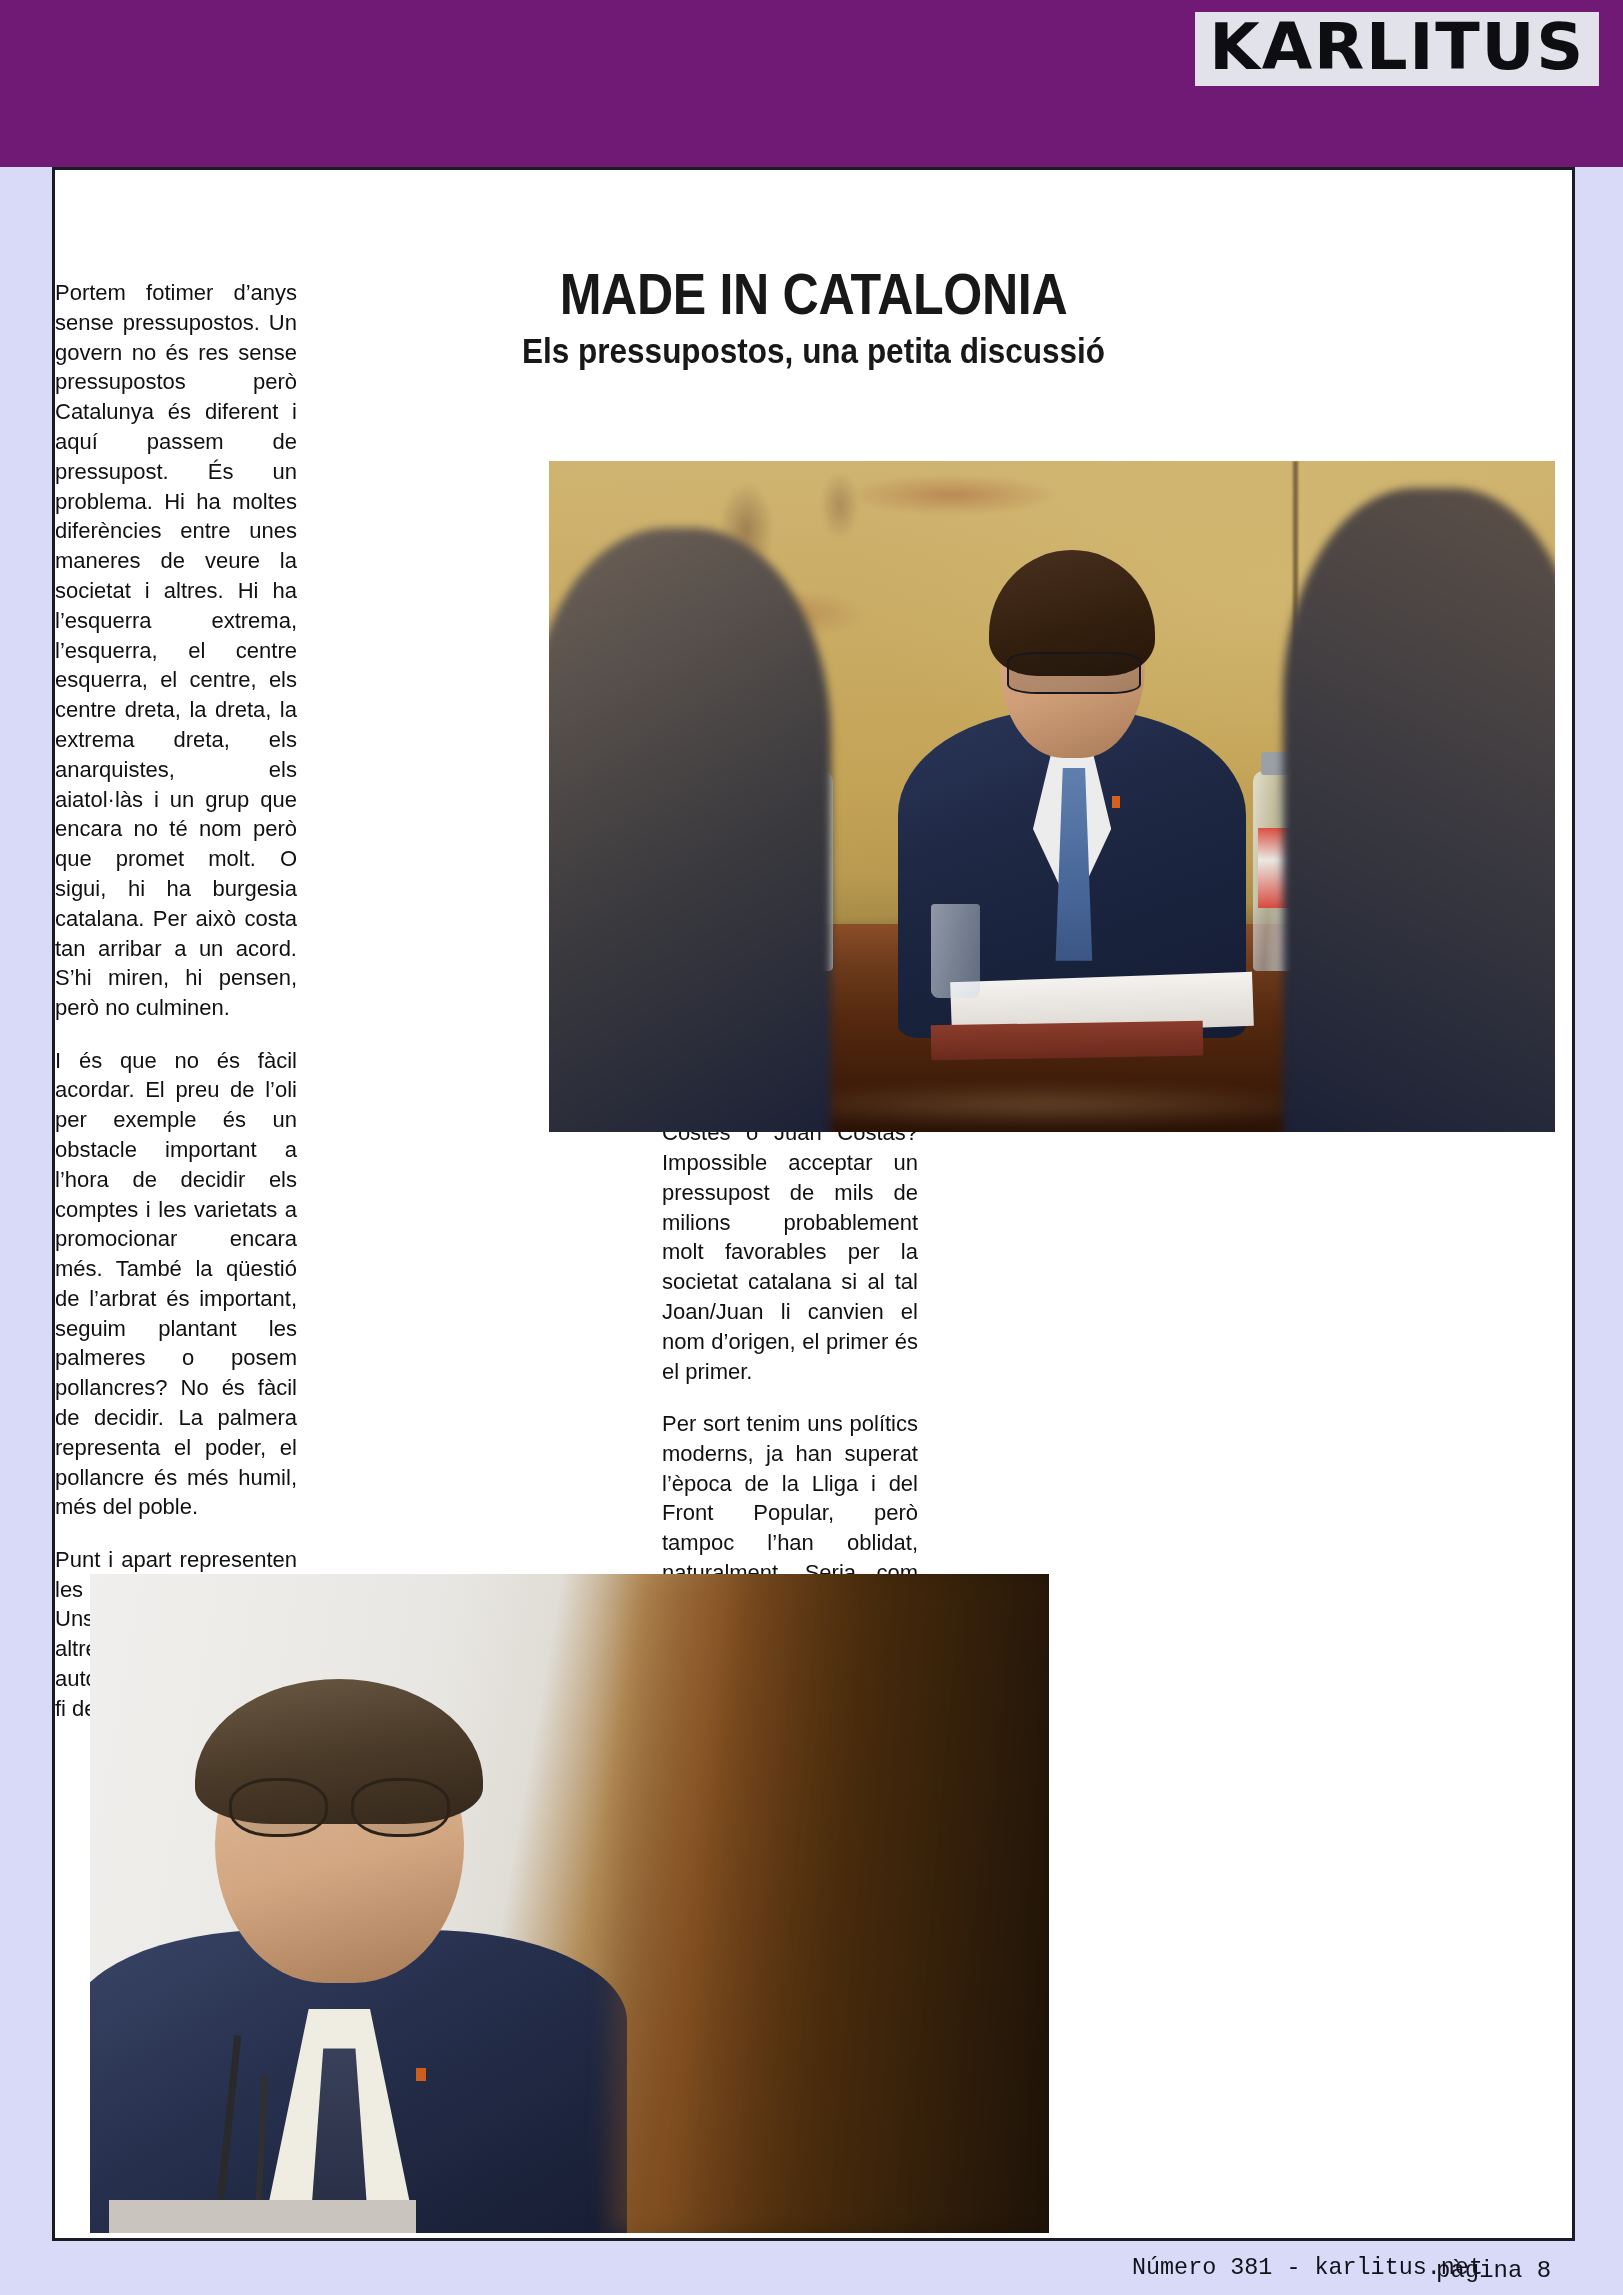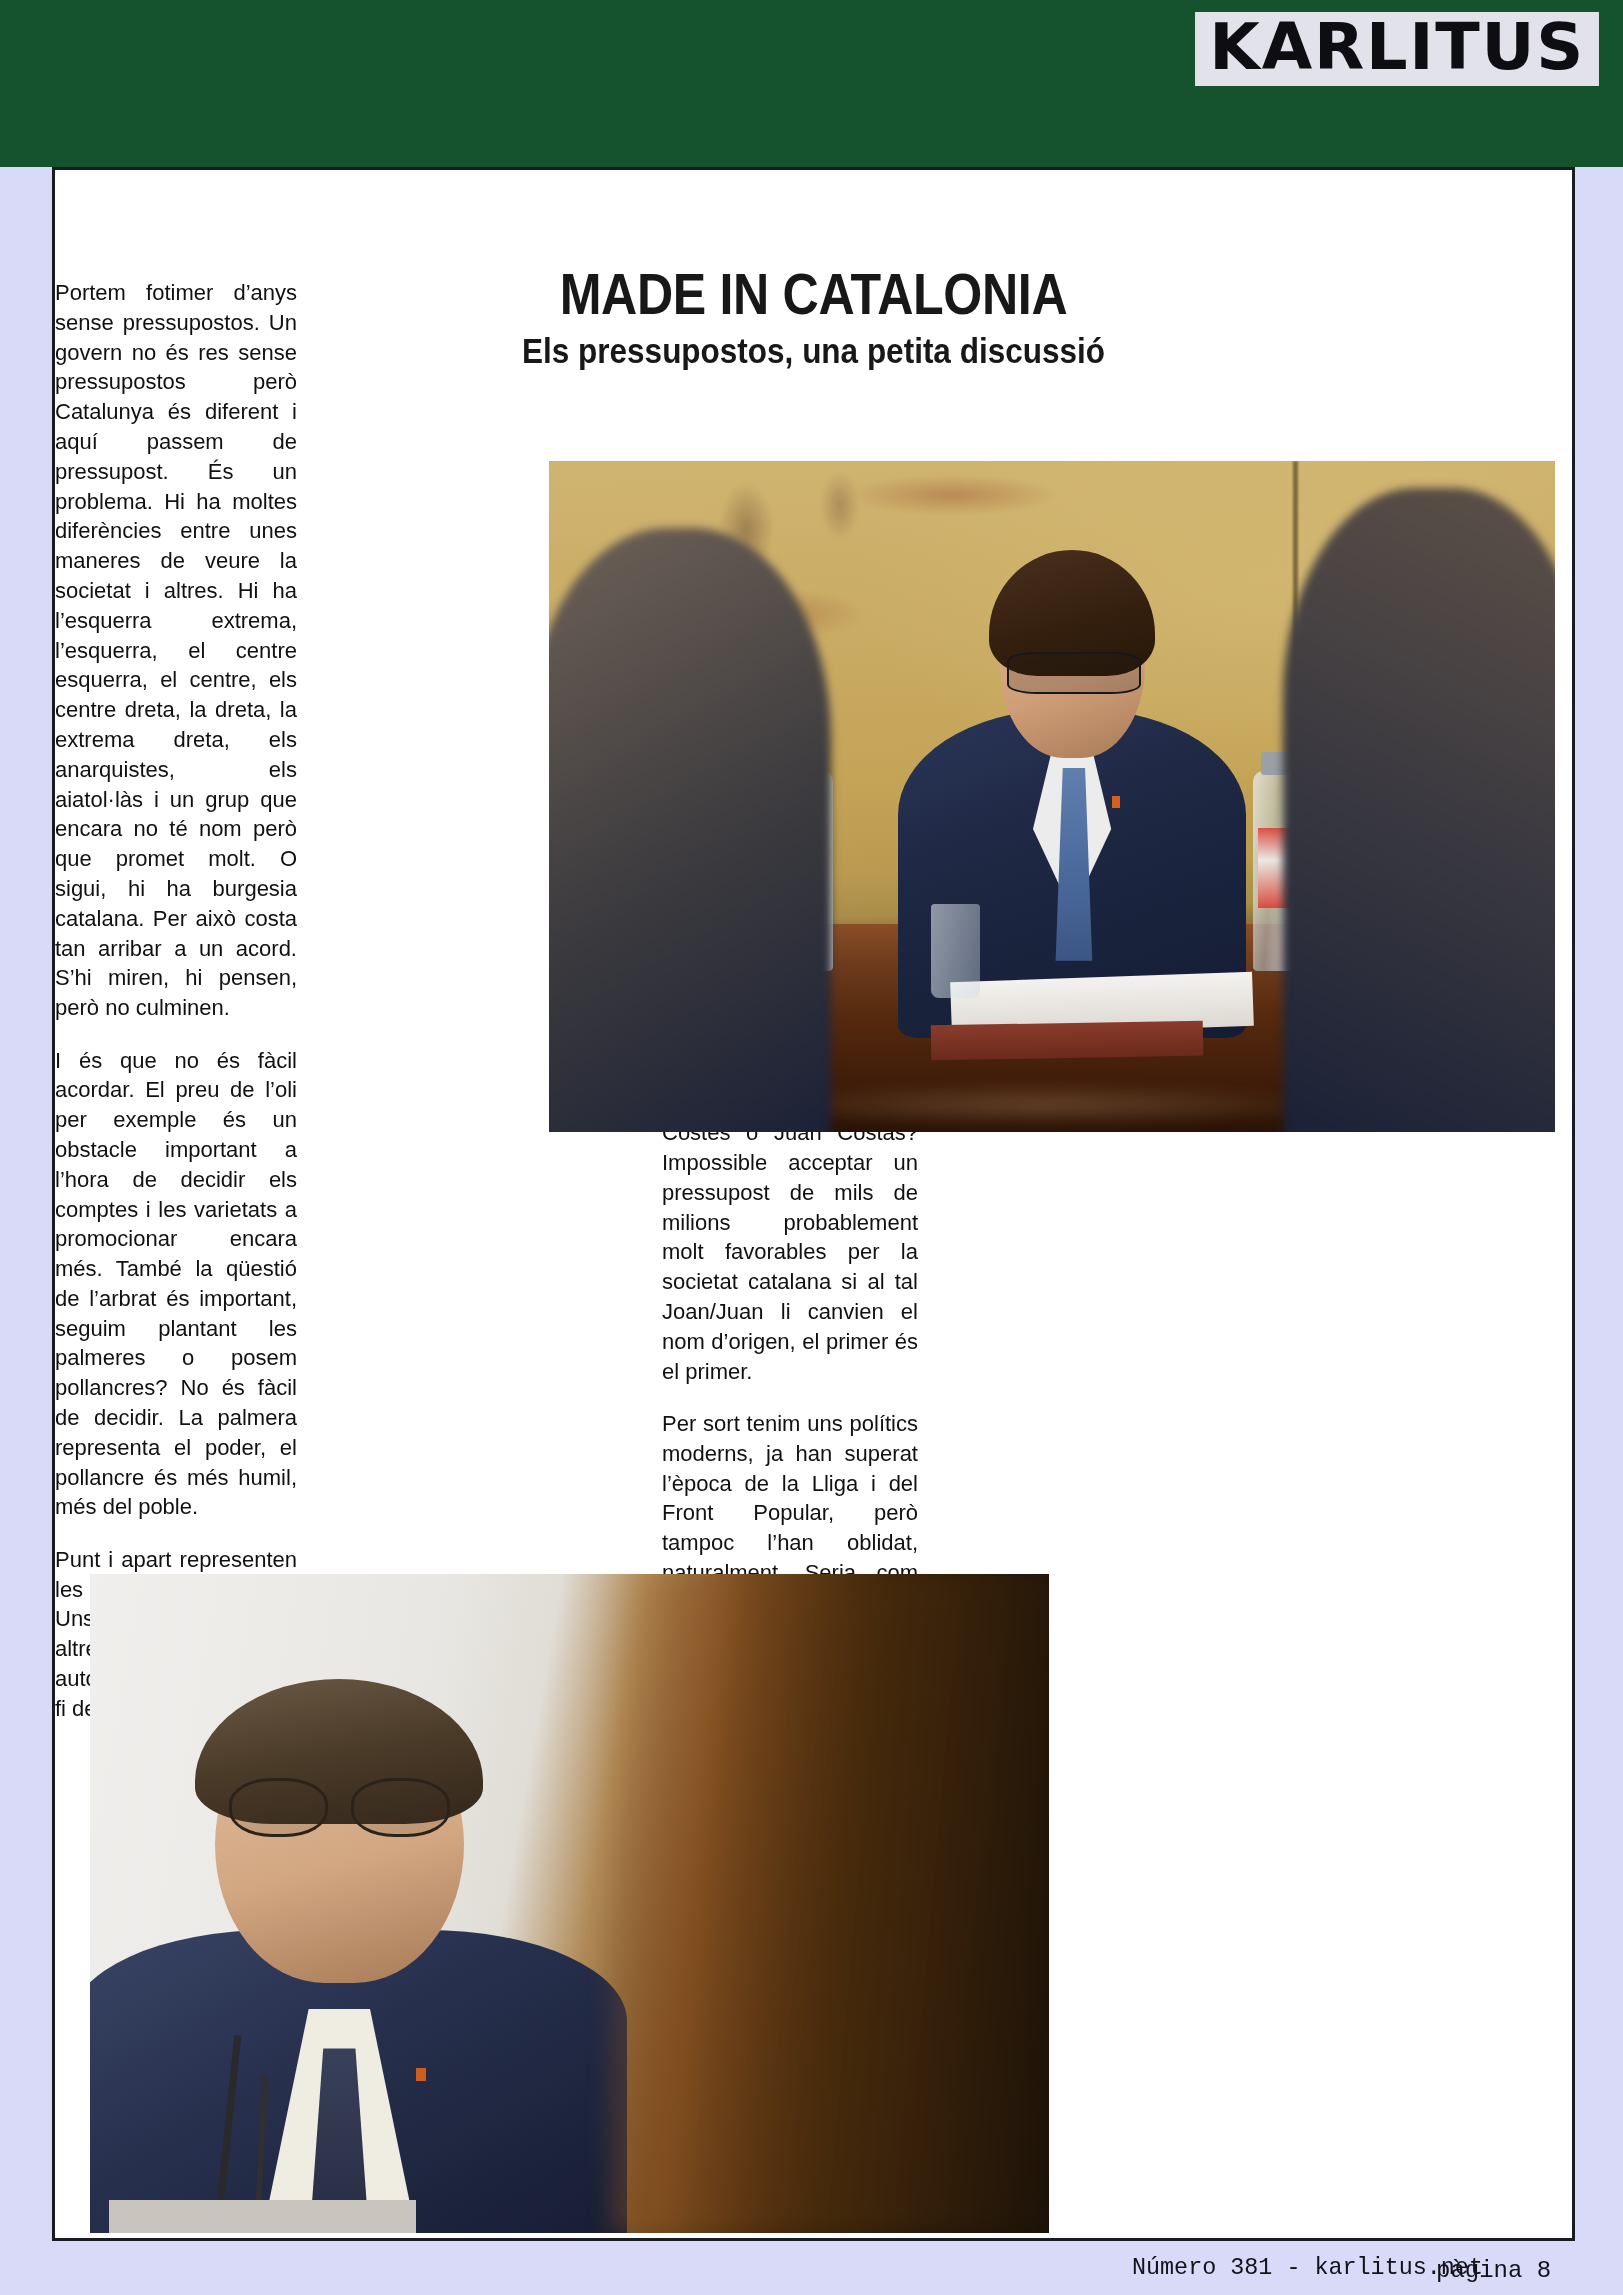--- a/index.html
+++ b/index.html
@@ -14,21 +14,21 @@
     overflow: hidden;
     position: relative;
   }
 
   
   .masthead {
     position: absolute;
     top: 0; left: 0;
     width: 1623px;
     height: 167px;
-    background: #14532d;
+    background: #701a75;
   }
   .masthead-logo {
     position: absolute;
     right: 28px;
     top: 12px;
     font-family: "DejaVu Sans", sans-serif;
     font-weight: 700;
     font-size: 64px;
     letter-spacing: 1.7px;
     color: #0d0d12;

